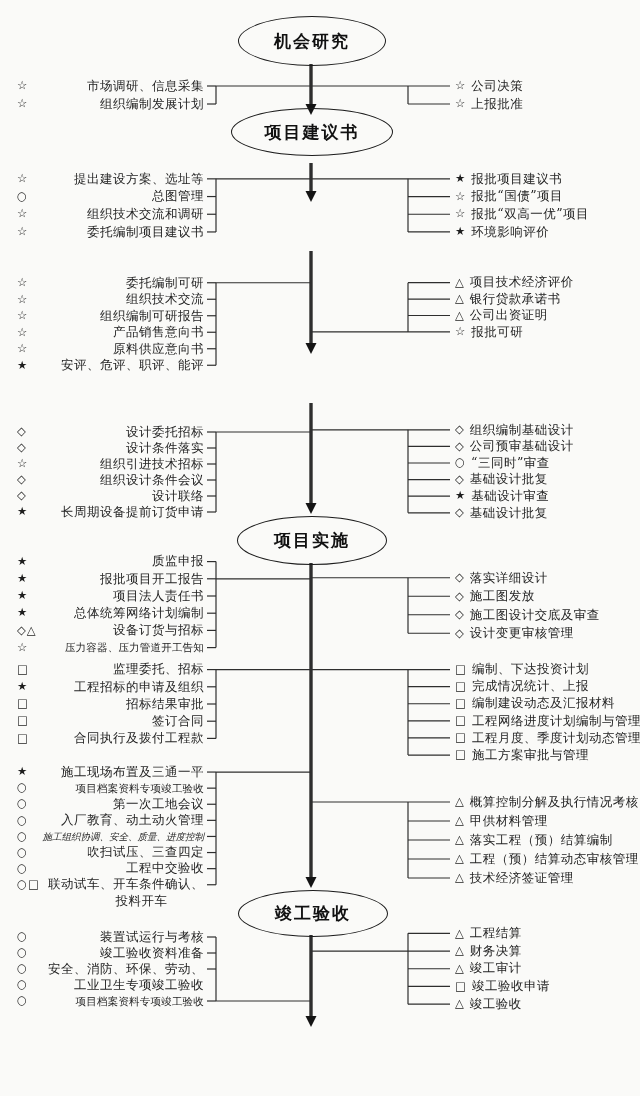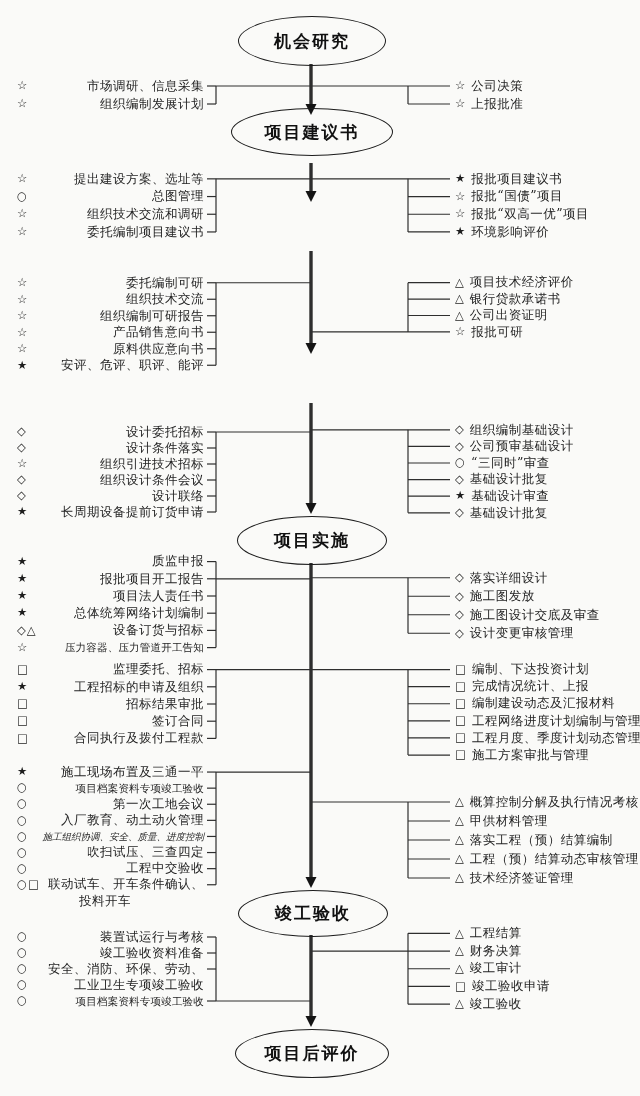--- a/index.html
+++ b/index.html
@@ -184,23 +184,20 @@
   </div>
   <div class="node" style="left:231px;top:108px;width:160px;height:46px">
     <span class="nlabel">项目建议书</span>
   </div>
   <div class="node" style="left:237px;top:516px;width:148px;height:47px">
     <span class="nlabel">项目实施</span>
   </div>
   <div class="node" style="left:238px;top:890px;width:148px;height:45px">
     <span class="nlabel">竣工验收</span>
   </div>
-  <div class="node" style="left:235px;top:1029px;width:152px;height:47px">
-    <span class="nlabel">项目后评价</span>
-  </div>
 <div class="row L" style="top: 77px; height: 18px;">
       <span class="sym">☆</span>
       <span class="txt">市场调研、信息采集</span>
     </div>
     <div class="row L" style="top: 95px; height: 18px;">
       <span class="sym">☆</span>
       <span class="txt">组织编制发展计划</span>
     </div>
     <div class="row R" style="top: 77px; height: 18px;">
       <span class="sym">☆</span>
@@ -439,21 +436,21 @@
       <span class="txt">吹扫试压、三查四定</span>
     </div>
     <div class="row L" style="top: 860.6px; height: 16.1px;">
       <span class="sym">○</span>
       <span class="txt">工程中交验收</span>
     </div>
     <div class="row L" style="top: 876.7px; height: 16.1px;">
       <span class="sym">○□</span>
       <span class="txt">联动试车、开车条件确认、</span>
     </div>
-    <div class="row L cont" style="top: 892.8px; height: 16.1px;">
+    <div class="row L cont" style="top: 892.8px; height: 16.1px; justify-content: center;">
       <span class="txt">投料开车</span>
     </div>
     <div class="row R" style="top: 792.5px; height: 19px;">
       <span class="sym">△</span>
       <span class="txt">概算控制分解及执行情况考核</span>
     </div>
     <div class="row R" style="top: 811.5px; height: 19px;">
       <span class="sym">△</span>
       <span class="txt">甲供材料管理</span>
     </div>

